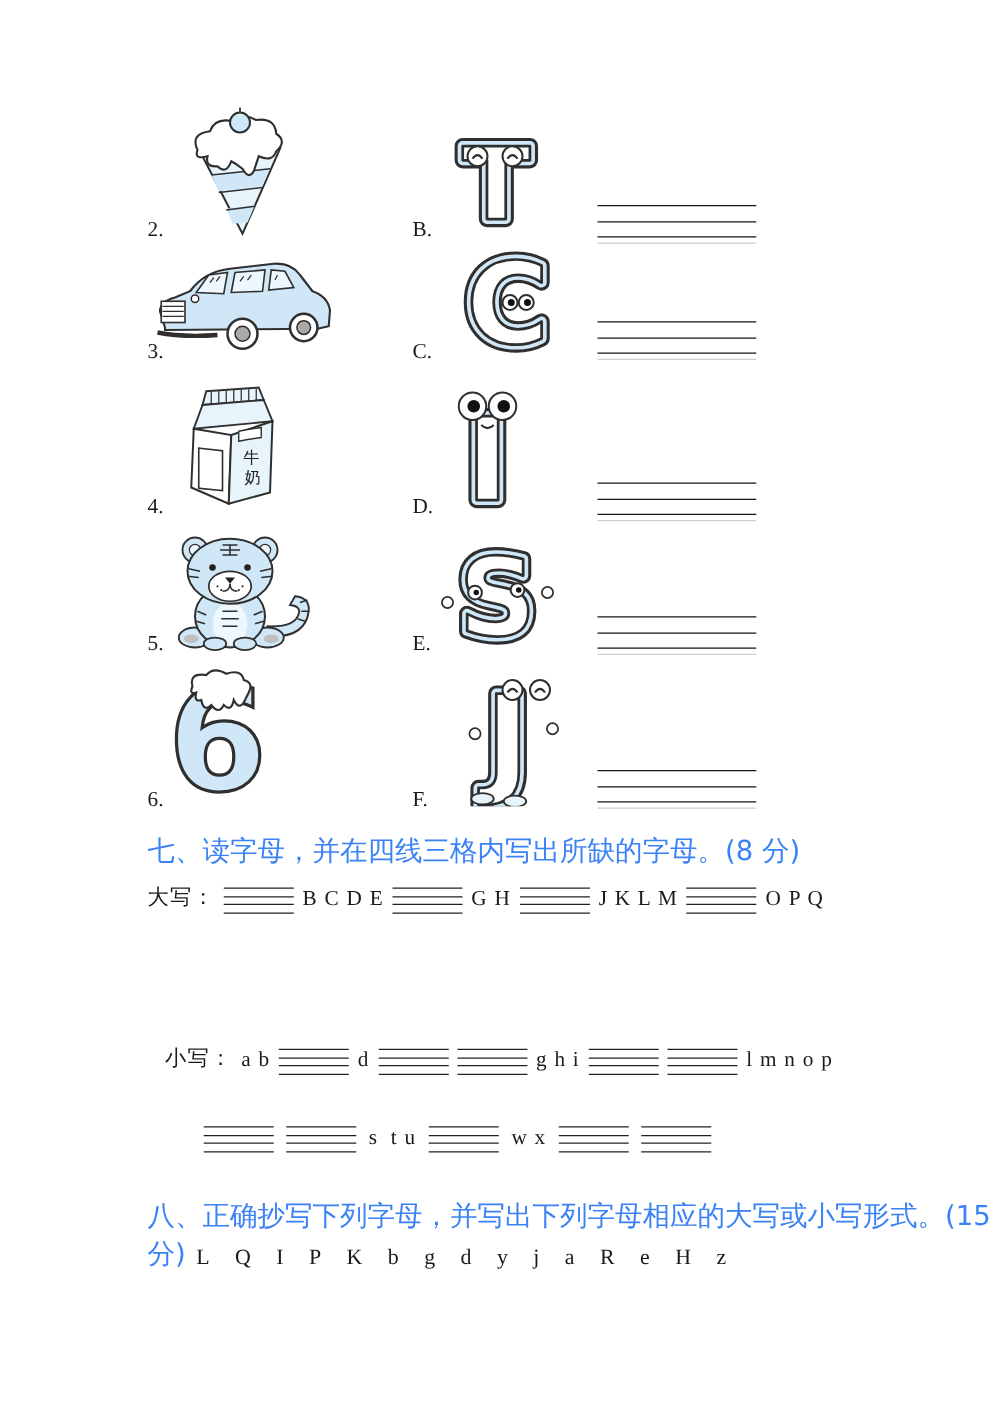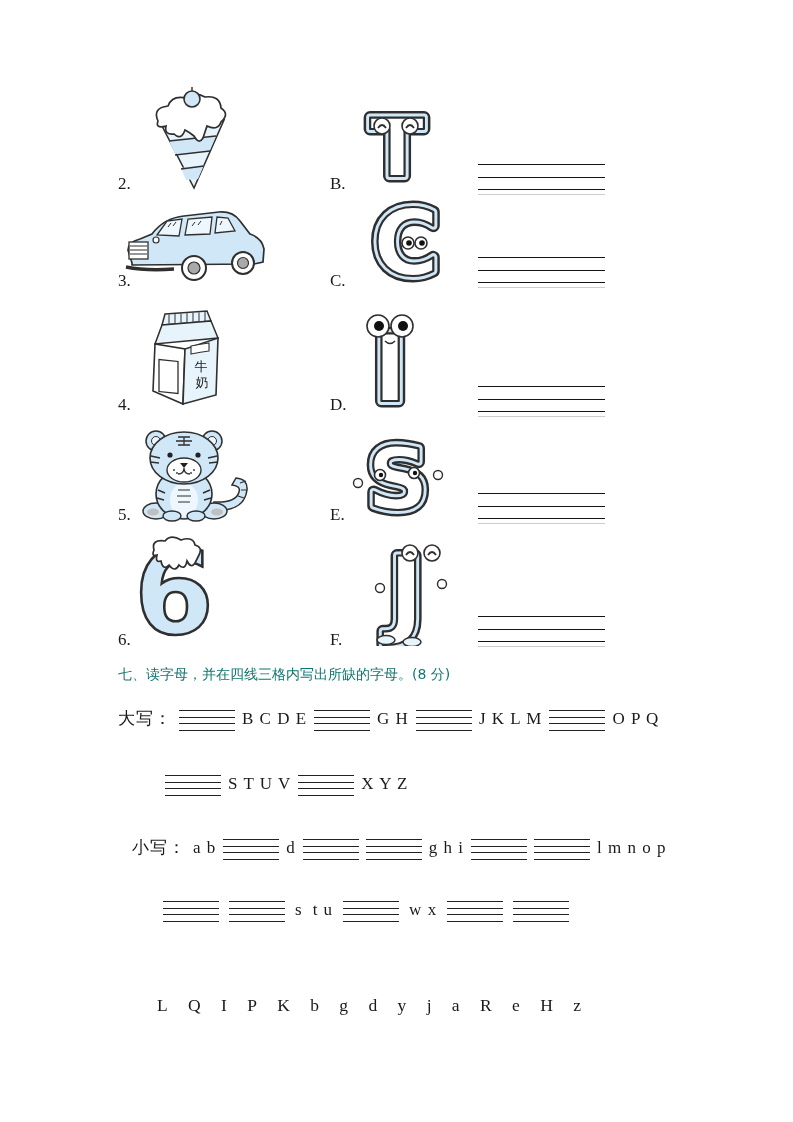--- a/index.html
+++ b/index.html
@@ -13,22 +13,22 @@
   .mlines i{display:block;height:0;border-top:1.6px solid #151515;}
   .mlines i + i{margin-top:11.5px;}
   .mlines i.faint{margin-top:4px;border-top:1.3px solid #cdcdcd;}
   
   .lrow{position:absolute;display:flex;column-gap:7px;height:38px;}
   .lrow .cjk{font-size:16px;font-family:"DejaVu Sans","Liberation Sans",sans-serif;}
   .lrow .tok{font-size:17px;line-height:1;margin-bottom:1px;letter-spacing:1px;white-space:pre;}
   .grid4{display:inline-block;width:56px;margin-bottom:8px;}
   .grid4 i{display:block;height:0;border-top:1.3px solid #222;}
   .grid4 i + i{margin-top:5.6px;}
-  .heading{position:absolute;left:118px;font-size:14px;
-           font-family:"DejaVu Sans","Liberation Sans",sans-serif;color:#0f766e;}
+  .heading{position:absolute;left:118px;font-size:22px;
+           font-family:"DejaVu Sans","Liberation Sans",sans-serif;color:#3b82f6;}
   .letters-row{position:absolute;left:157px;top:997px;width:424px;display:flex;
                justify-content:space-between;font-size:17.5px;}
   .letters-row span{line-height:1;}
 </style>
 </head>
 <body>
 
 <div class="page">
   <section id="matching">
       <div class="mrow" style="top: 88px; height: 110px;">
@@ -235,36 +235,20 @@
       </span>
       <span class="tok">J K L M</span>
       <span class="grid4">
         <i></i>
         <i></i>
         <i></i>
         <i></i>
       </span>
       <span class="tok">O P Q</span>
     </div>
-  <div class="lrow" id="upper2" style="left:165px;top:775px">
-      <span class="grid4">
-        <i></i>
-        <i></i>
-        <i></i>
-        <i></i>
-      </span>
-      <span class="tok">S T U V</span>
-      <span class="grid4">
-        <i></i>
-        <i></i>
-        <i></i>
-        <i></i>
-      </span>
-      <span class="tok">X Y Z</span>
-    </div>
   <div class="lrow" id="lower1" style="left:132px;top:839px">
       <span class="cjk tok">小写：</span>
       <span class="tok">a b</span>
       <span class="grid4">
         <i></i>
         <i></i>
         <i></i>
         <i></i>
       </span>
       <span class="tok">d</span>
@@ -324,20 +308,21 @@
         <i></i>
       </span>
       <span class="grid4">
         <i></i>
         <i></i>
         <i></i>
         <i></i>
       </span>
     </div>
 
+  <div class="heading" id="sec8-heading" style="top:958px">八、正确抄写下列字母，并写出下列字母相应的大写或小写形式。(15 分)</div>
 
   <div class="letters-row" id="copy-letters">
       <span>L</span>
       <span>Q</span>
       <span>I</span>
       <span>P</span>
       <span>K</span>
       <span>b</span>
       <span>g</span>
       <span>d</span>

